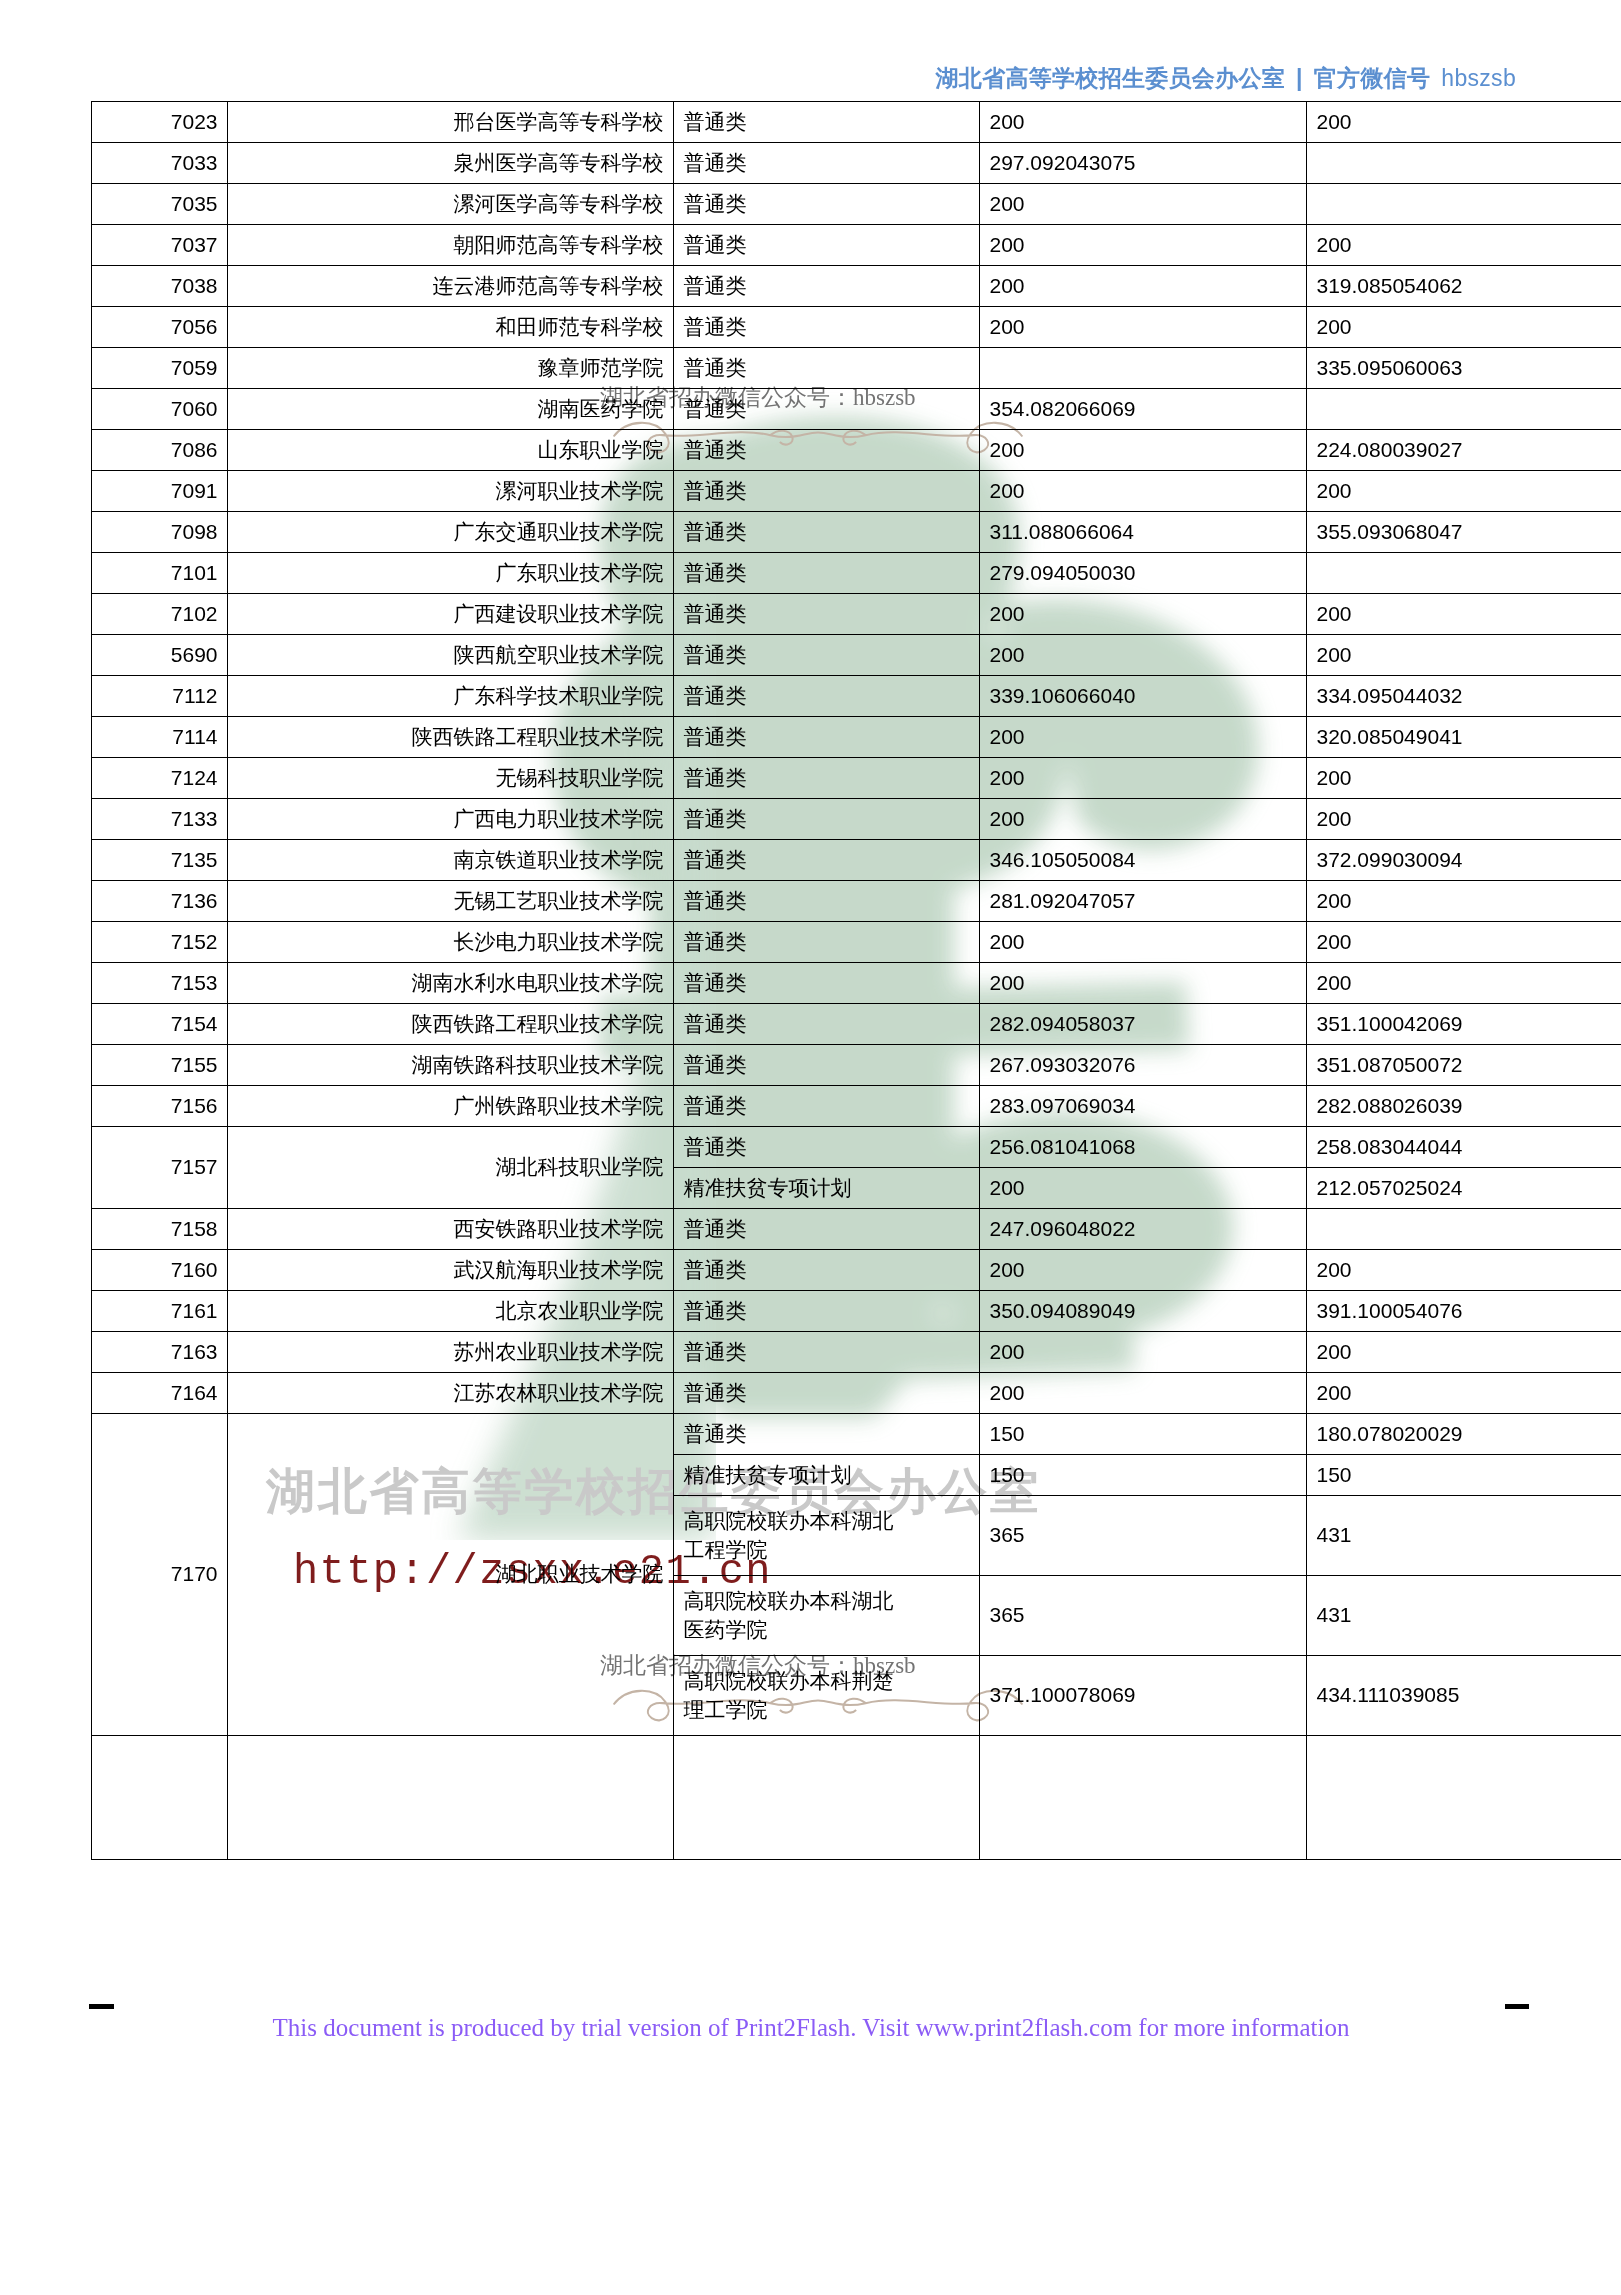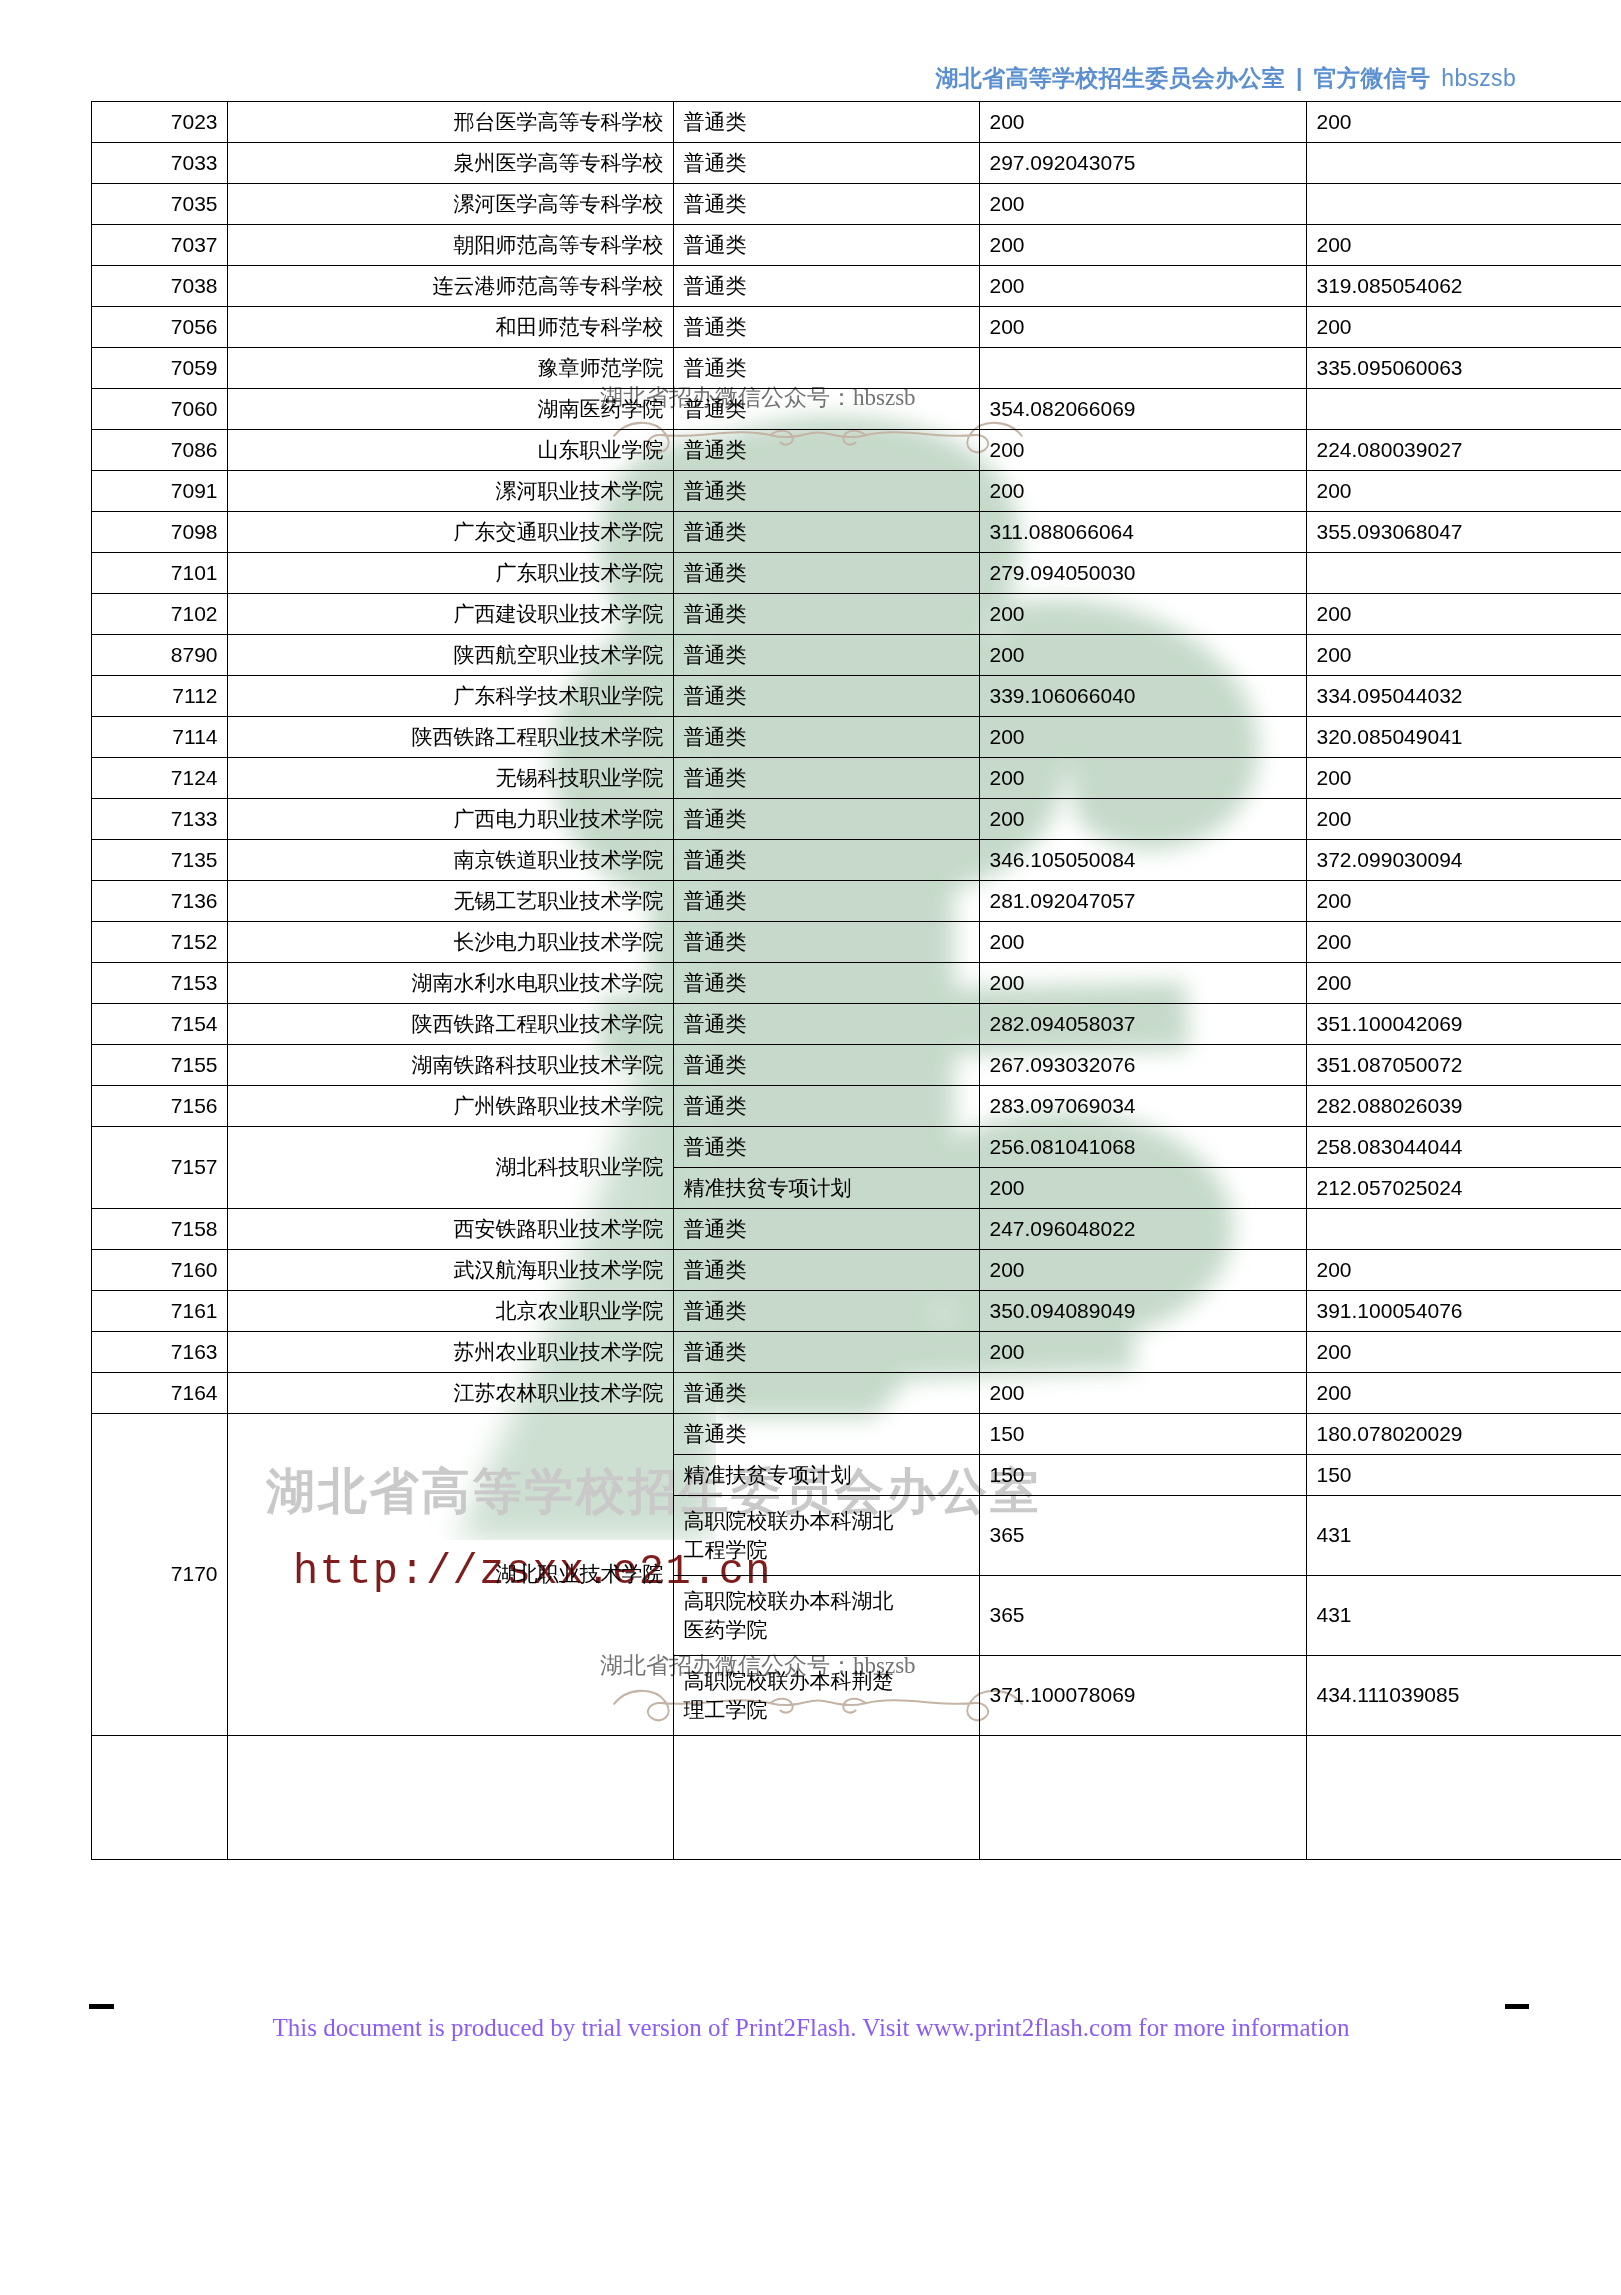--- a/index.html
+++ b/index.html
@@ -315,21 +315,21 @@
             <td class="c-v2"></td>
           </tr>
           <tr class="r">
             <td class="c-code" rowspan="1">7102</td>
             <td class="c-name" rowspan="1">广西建设职业技术学院</td>
             <td class="c-cat">普通类</td>
             <td class="c-v1">200</td>
             <td class="c-v2">200</td>
           </tr>
           <tr class="r">
-            <td class="c-code" rowspan="1">8790</td>
+            <td class="c-code" rowspan="1">5690</td>
             <td class="c-name" rowspan="1">陕西航空职业技术学院</td>
             <td class="c-cat">普通类</td>
             <td class="c-v1">200</td>
             <td class="c-v2">200</td>
           </tr>
           <tr class="r">
             <td class="c-code" rowspan="1">7112</td>
             <td class="c-name" rowspan="1">广东科学技术职业学院</td>
             <td class="c-cat">普通类</td>
             <td class="c-v1">339.106066040</td>

